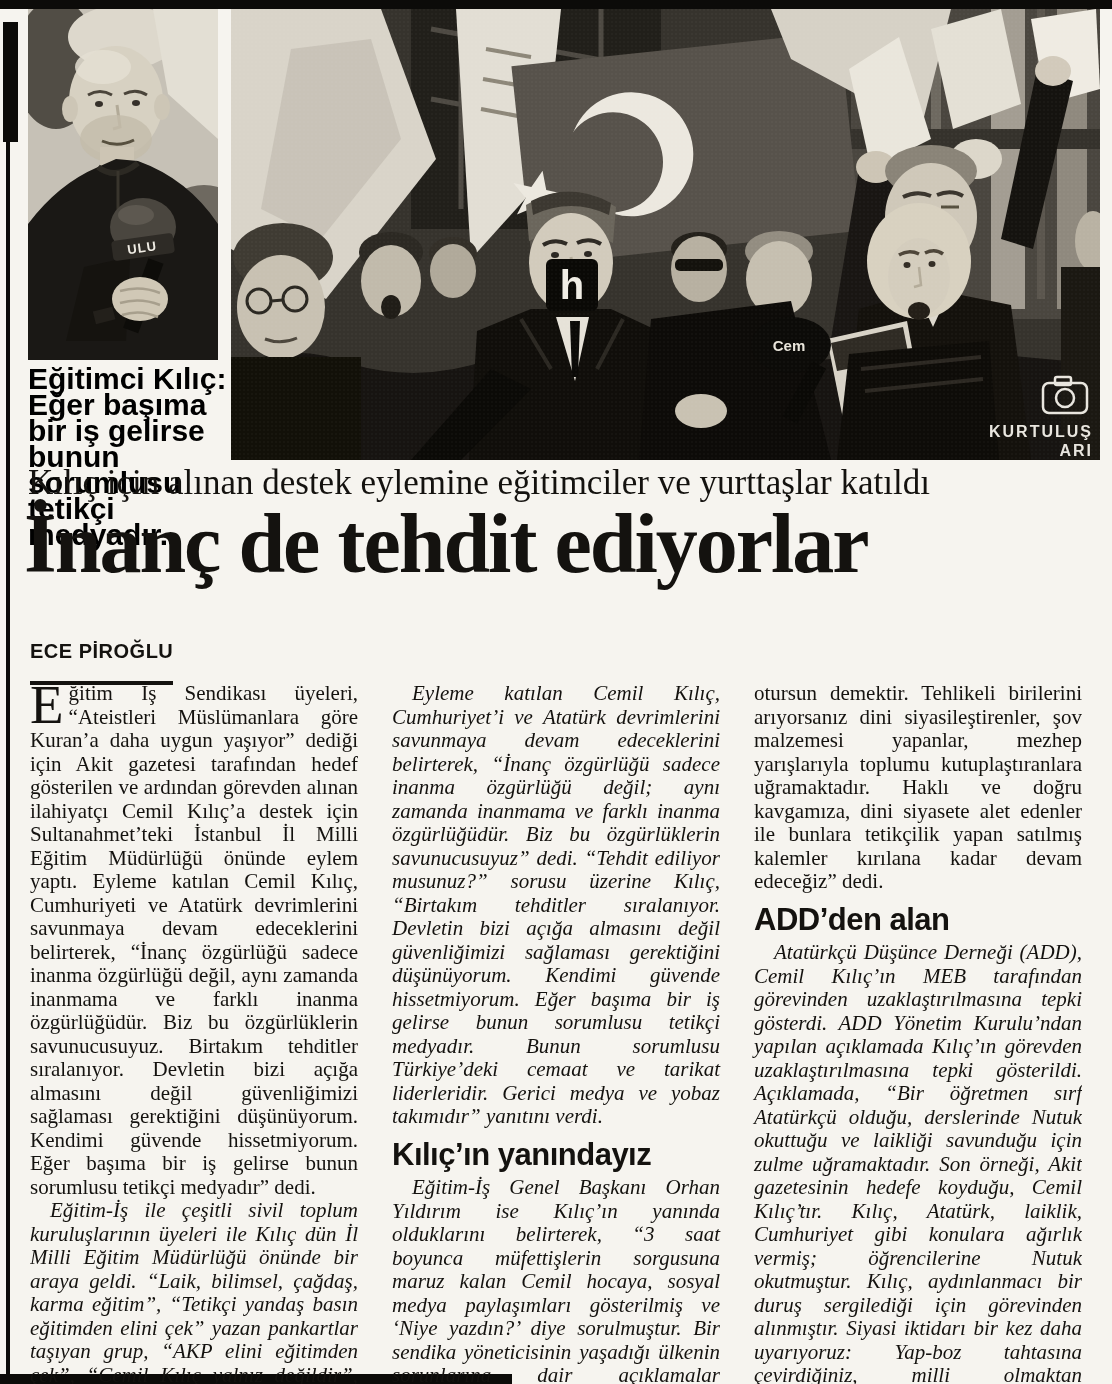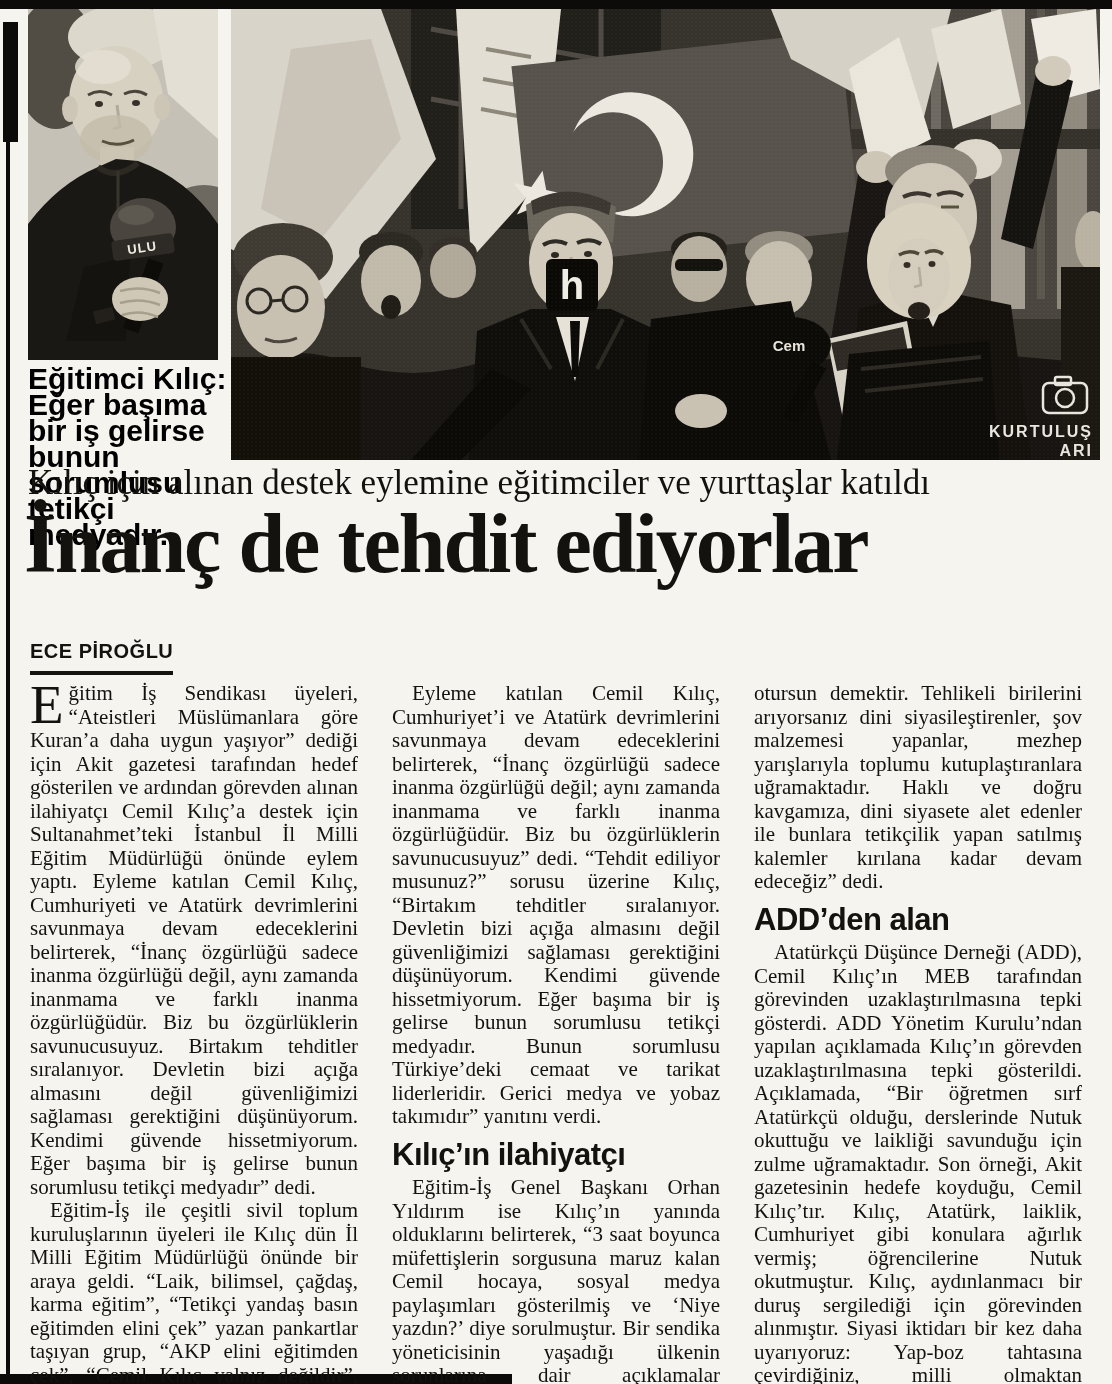--- a/index.html
+++ b/index.html
@@ -17,27 +17,27 @@
   .caption{position:absolute;left:28px;top:366px;width:202px;
            font-family:"Liberation Sans",sans-serif;font-weight:bold;
            font-size:30px;line-height:26px;color:#000000;}
 
   .kicker{position:absolute;left:28px;top:464px;width:1076px;
           font-size:35px;line-height:1.1;font-weight:400;letter-spacing:0px;white-space:nowrap;}
   .headline{position:absolute;left:24px;top:500px;width:1084px;
             font-size:84px;line-height:1.05;font-weight:700;letter-spacing:-2px;white-space:nowrap;}
   .byline{position:absolute;left:30px;top:640px;
           font-family:"Liberation Sans",sans-serif;font-weight:bold;font-size:20px;
-          letter-spacing:.5px;border-bottom:4px solid #14120f;padding-bottom:8px;}
+          letter-spacing:.5px;border-bottom:4px solid #14120f;padding-bottom:18px;}
 
   .columns{position:absolute;left:30px;top:682px;width:1052px;height:702px;
            display:flex;gap:34px;overflow:hidden;}
   .col{flex:1 1 0;text-align:justify;font-size:21px;line-height:23.5px;}
   .col p{margin:0;}
-  .col p.indent{text-indent:20px;}
+  .col p.indent{text-indent:20px;font-style:italic;}
   .dropcap{float:left;font-size:55px;line-height:42px;padding:2px 5px 0 0;font-weight:400;}
   .subhead{font-family:"Liberation Sans",sans-serif;font-weight:bold;font-size:31px;
            line-height:1.05;margin:10px 0 5px 0;letter-spacing:-0.5px;}
 </style>
 </head>
 <body>
 
 <div class="page">
   <div class="topbar"></div>
   <div class="left-block"></div>
@@ -218,21 +218,21 @@
   <h1 class="headline" style="margin:0;">İnanç de tehdit ediyorlar</h1>
   <div class="byline">ECE PİROĞLU</div>
 
   <div class="columns">
     <div class="col">
       <p><span class="dropcap">E</span><span>ğitim İş Sendikası üyeleri, “Ateistleri Müslümanlara göre Kuran’a daha uygun yaşıyor” dediği için Akit gazetesi tarafından hedef gösterilen ve ardından görevden alınan ilahiyatçı Cemil Kılıç’a destek için Sultanahmet’teki İstanbul İl Milli Eğitim Müdürlüğü önünde eylem yaptı. Eyleme katılan Cemil Kılıç, Cumhuriyeti ve Atatürk devrimlerini savunmaya devam edeceklerini belirterek, “İnanç özgürlüğü sadece inanma özgürlüğü değil, aynı zamanda inanmama ve farklı inanma özgürlüğüdür. Biz bu özgürlüklerin savunucusuyuz. Birtakım tehditler sıralanıyor. Devletin bizi açığa almasını değil güvenliğimizi sağlaması gerektiğini düşünüyorum. Kendimi güvende hissetmiyorum. Eğer başıma bir iş gelirse bunun sorumlusu tetikçi medyadır” dedi.</span></p>
       <p class="indent">Eğitim-İş ile çeşitli sivil toplum kuruluşlarının üyeleri ile Kılıç dün İl Milli Eğitim Müdürlüğü önünde bir araya geldi. “Laik, bilimsel, çağdaş, karma eğitim”, “Tetikçi yandaş basın eğitimden elini çek” yazan pankartlar taşıyan grup, “AKP elini eğitimden çek”, “Cemil Kılıç yalnız değildir”, “Baskılar bizi yıldıramaz” sloganları attı.</p>
     </div>
     <div class="col">
       <p class="indent">Eyleme katılan Cemil Kılıç, Cumhuriyet’i ve Atatürk devrimlerini savunmaya devam edeceklerini belirterek, “İnanç özgürlüğü sadece inanma özgürlüğü değil; aynı zamanda inanmama ve farklı inanma özgürlüğüdür. Biz bu özgürlüklerin savunucusuyuz” dedi. “Tehdit ediliyor musunuz?” sorusu üzerine Kılıç, “Birtakım tehditler sıralanıyor. Devletin bizi açığa almasını değil güvenliğimizi sağlaması gerektiğini düşünüyorum. Kendimi güvende hissetmiyorum. Eğer başıma bir iş gelirse bunun sorumlusu tetikçi medyadır. Bunun sorumlusu Türkiye’deki cemaat ve tarikat liderleridir. Gerici medya ve yobaz takımıdır” yanıtını verdi.</p>
-      <h3 class="subhead">Kılıç’ın ilahiyatçı</h3>
+      <h3 class="subhead">Kılıç’ın yanındayız</h3>
       <p class="indent">Eğitim-İş Genel Başkanı Orhan Yıldırım ise Kılıç’ın yanında olduklarını belirterek, “3 saat boyunca müfettişlerin sorgusuna maruz kalan Cemil hocaya, sosyal medya paylaşımları gösterilmiş ve ‘Niye yazdın?’ diye sorulmuştur. Bir sendika yöneticisinin yaşadığı ülkenin sorunlarına dair açıklamalar yapmasına ‘Sen kamu çalışanısın’ diye karşı çıkmak, kamuda çalışanlar ülke sorunlarıyla ilgilenmesin ve konuşmasın, sendikalar sus pus</p>
     </div>
     <div class="col">
       <p>otursun demektir. Tehlikeli birilerini arıyorsanız dini siyasileştirenler, şov malzemesi yapanlar, mezhep yarışlarıyla toplumu kutuplaştıranlara uğramaktadır. Haklı ve doğru kavgamıza, dini siyasete alet edenler ile bunlara tetikçilik yapan satılmış kalemler kırılana kadar devam edeceğiz” dedi.</p>
       <h3 class="subhead">ADD’den alan</h3>
       <p class="indent"><span>Atatürkçü Düşünce Derneği (ADD), Cemil Kılıç’ın MEB tarafından görevinden uzaklaştırılmasına tepki gösterdi. ADD Yönetim Kurulu’ndan yapılan açıklamada Kılıç’ın görevden uzaklaştırılmasına tepki gösterildi. Açıklamada, “Bir öğretmen sırf Atatürkçü olduğu, derslerinde Nutuk okuttuğu ve laikliği savunduğu için zulme uğramaktadır. Son örneği, Akit gazetesinin hedefe koyduğu, Cemil Kılıç’tır. Kılıç, Atatürk, laiklik, Cumhuriyet gibi konulara ağırlık vermiş; öğrencilerine Nutuk okutmuştur. Kılıç, aydınlanmacı bir duruş sergilediği için görevinden alınmıştır. Siyasi iktidarı bir kez daha uyarıyoruz: Yap-boz tahtasına çevirdiğiniz, milli olmaktan çıkardığınız, sözde eğitim sisteminin içinde yer alan Cemil Kılıçlara dokunmayın. Laik ve bilimsel eğitime bir an önce dönün” denildi.</span> </p>
     </div>
   </div>
 </div>
 

